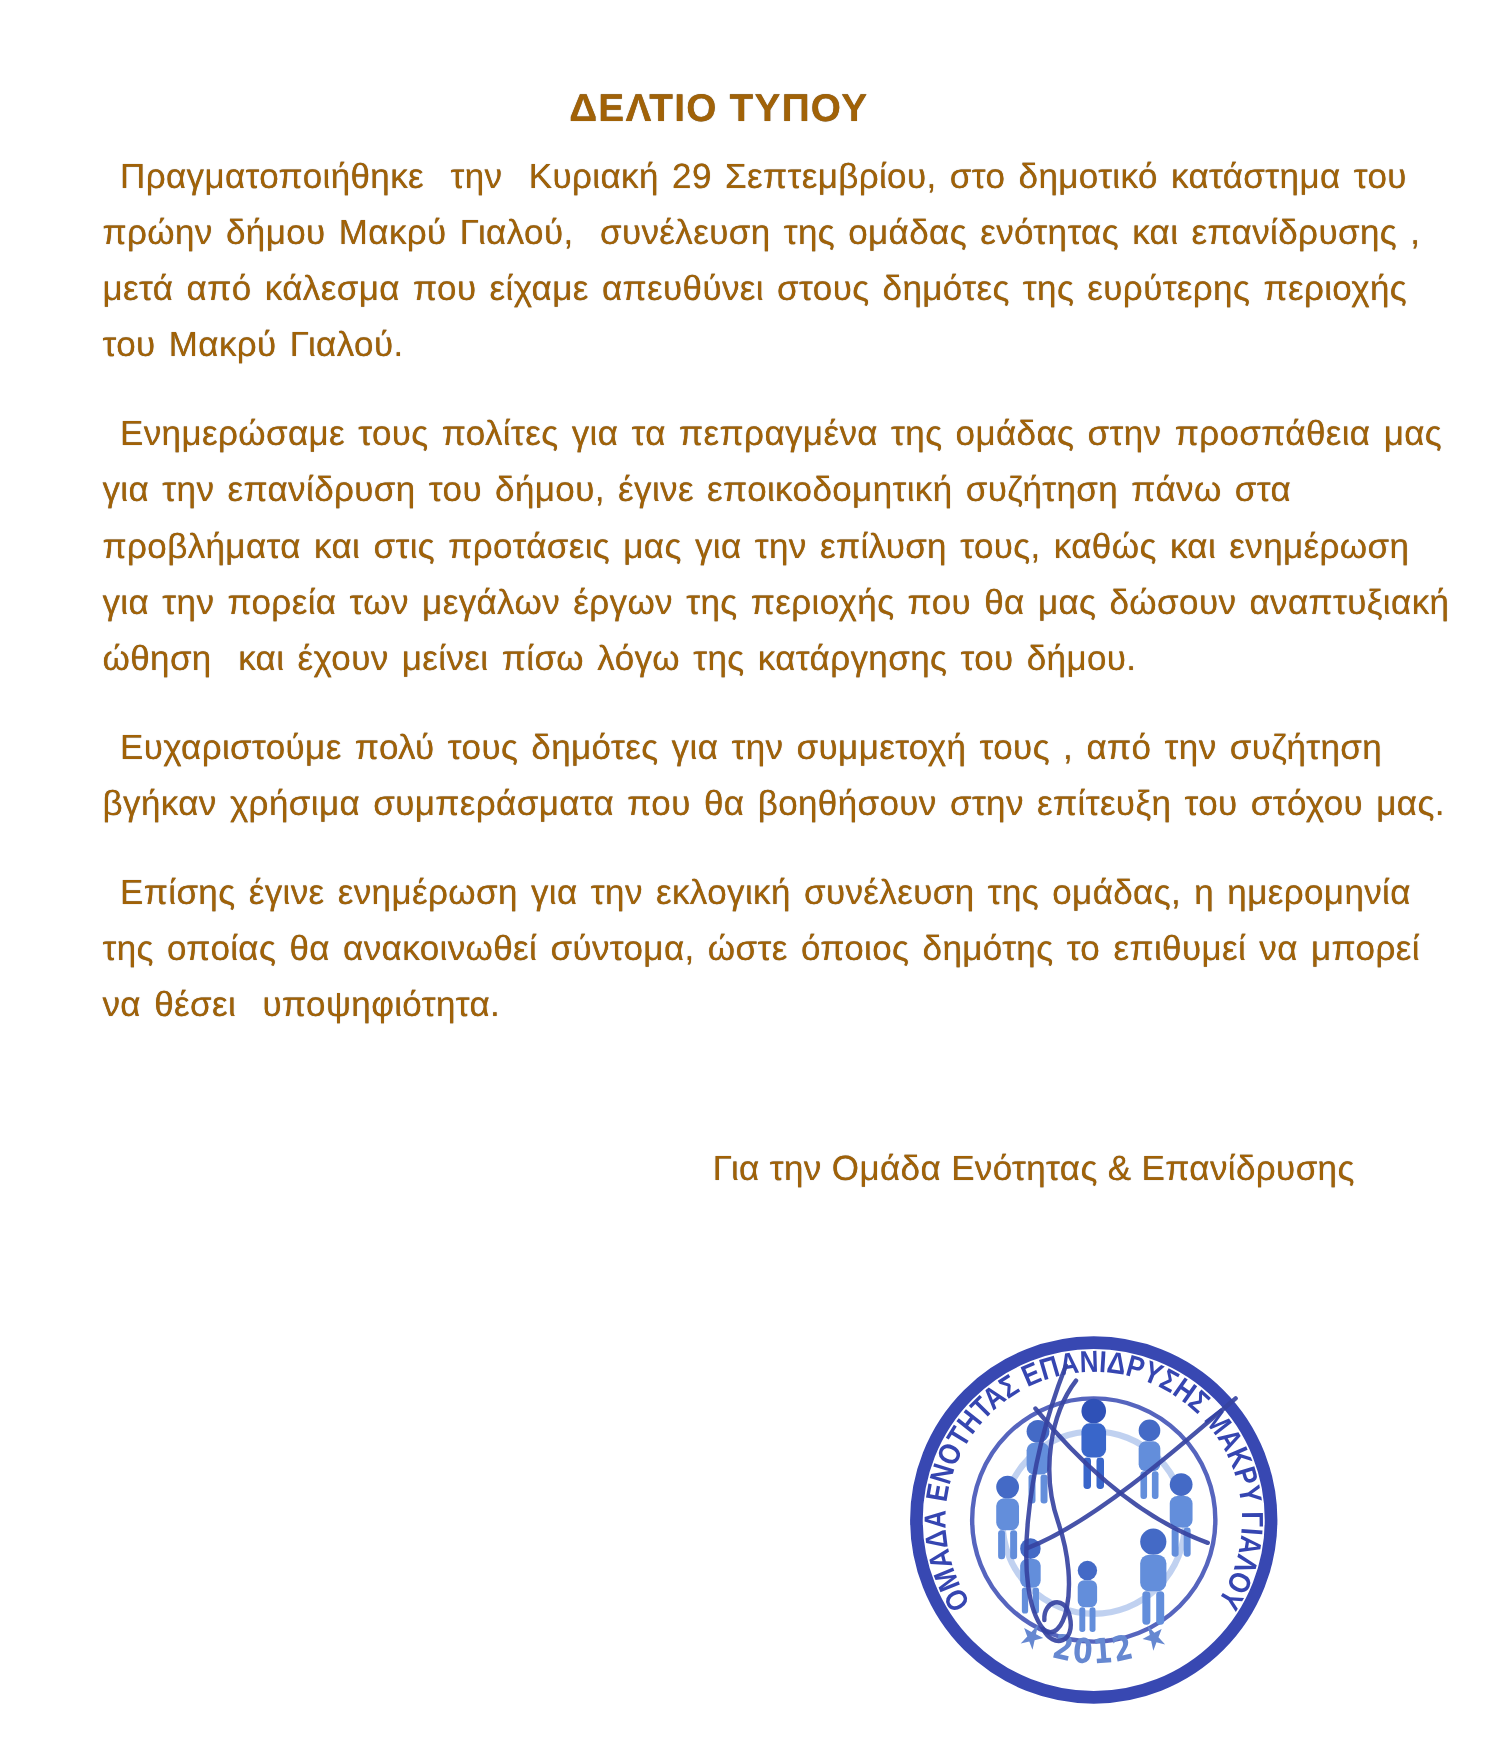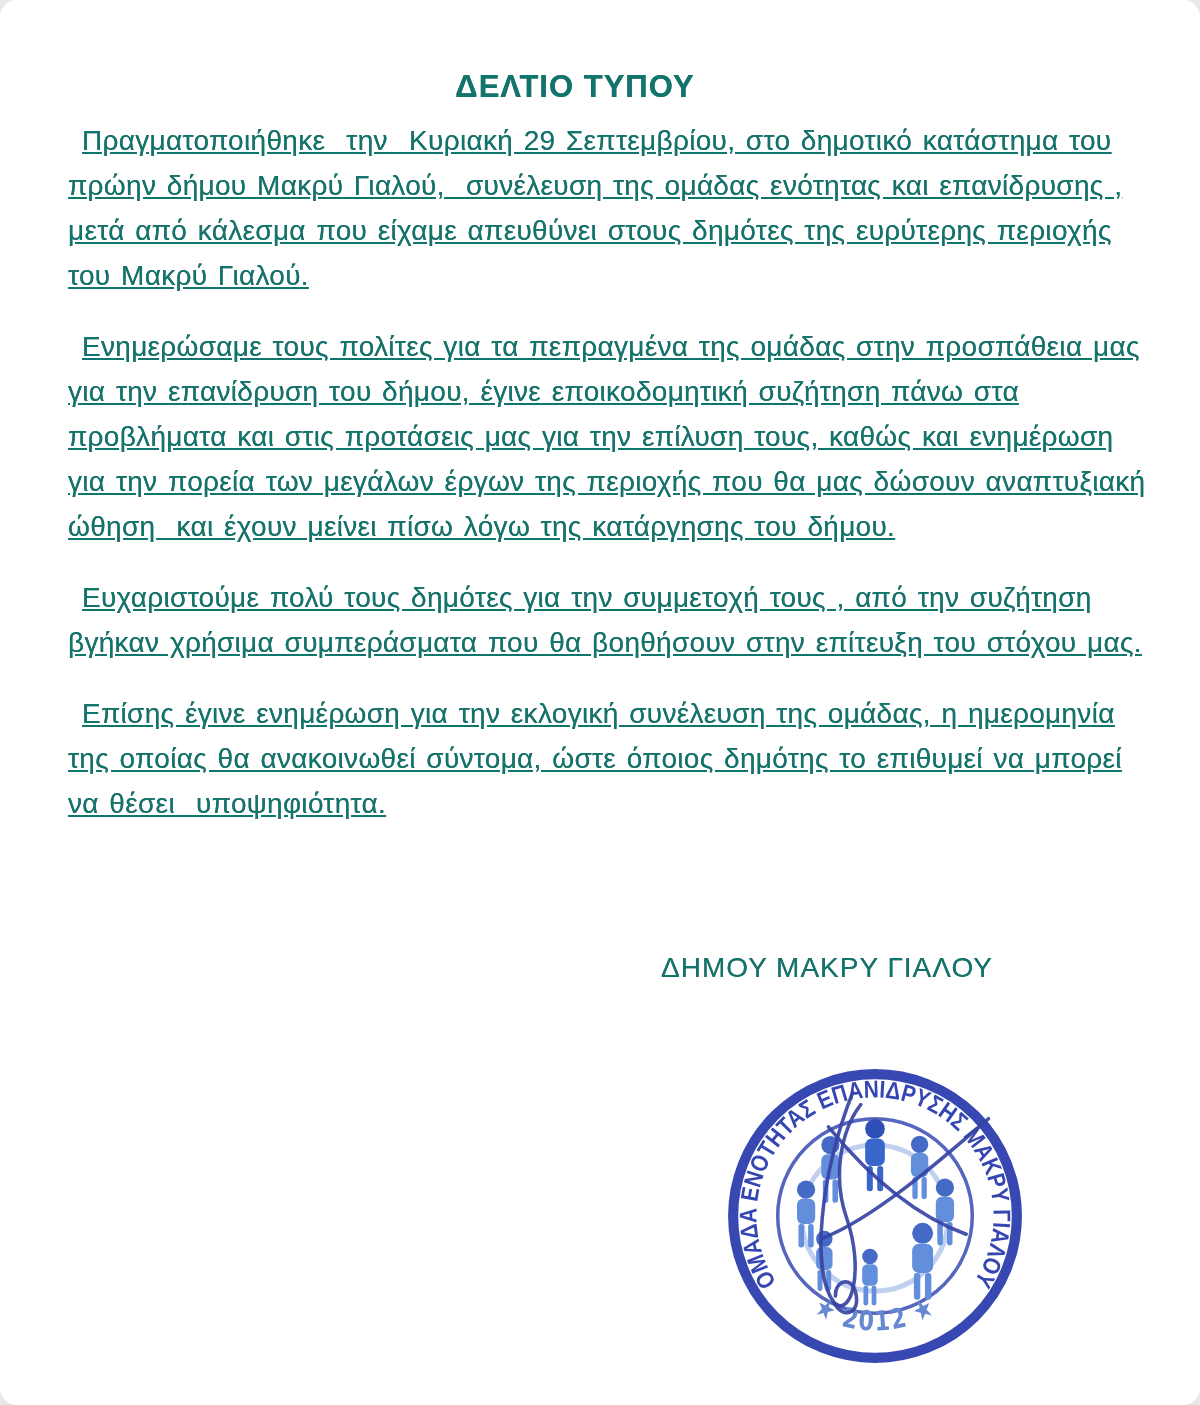--- a/index.html
+++ b/index.html
@@ -3,31 +3,30 @@
 <meta charset="utf-8">
 <style>
   html,body{margin:0;padding:0;background:#e8e8e8;}
   .page{
     position:relative;
     width:1200px;height:1405px;
     margin:0 auto;
     background:#ffffff;
     overflow:hidden;
     font-family:"Liberation Sans","DejaVu Sans",sans-serif;
-    color:#0f766e;
-    border-radius:17px;
+    color:#a16207;
   }
   .doc-title{
     position:absolute;left:0;top:48px;width:1150px;
     text-align:center;
     font-size:31px;font-weight:bold;letter-spacing:1px;
     text-shadow:0 0 .6px rgba(0,0,0,.65);
   }
   .body-text{
-    position:absolute;left:68px;top:118px;width:1092px;text-decoration:underline;
+    position:absolute;left:82px;top:118px;width:1092px;
   }
   .body-text p{
     margin:0 0 26px 0;
     font-size:28px;line-height:45px;
     letter-spacing:.3px;word-spacing:2.5px;
     white-space:pre-wrap;
     text-indent:14px;
     text-shadow:0 0 .6px rgba(0,0,0,.6);
   }
   .signature-block{
@@ -83,21 +82,21 @@
 για την πορεία των μεγάλων έργων της περιοχής που θα μας δώσουν αναπτυξιακή
 ώθηση  και έχουν μείνει πίσω λόγω της κατάργησης του δήμου.</p>
     <p>Ευχαριστούμε πολύ τους δημότες για την συμμετοχή τους , από την συζήτηση
 βγήκαν χρήσιμα συμπεράσματα που θα βοηθήσουν στην επίτευξη του στόχου μας.</p>
     <p>Επίσης έγινε ενημέρωση για την εκλογική συνέλευση της ομάδας, η ημερομηνία
 της οποίας θα ανακοινωθεί σύντομα, ώστε όποιος δημότης το επιθυμεί να μπορεί
 να θέσει  υποψηφιότητα.</p>
   </div>
 
   <div class="signature-block">
-    <div class="org-line">ΔΗΜΟΥ ΜΑΚΡΥ ΓΙΑΛΟΥ</div>
+    <div class="for-line">Για την Ομάδα  Ενότητας &amp; Επανίδρυσης</div>
   </div>
 
   <svg class="stamp" viewBox="0 0 300 300" xmlns="http://www.w3.org/2000/svg" aria-hidden="true">
     <defs>
       <path id="arcTop" d="M 57.8 222.1 A 117 117 0 1 1 242.2 222.1"></path>
       <path id="arcBottom" d="M 85.2 242.6 A 113 113 0 0 0 214.8 242.6"></path>
     </defs>
 
     <circle class="ring ring-outer" cx="150" cy="150" r="140"></circle>
     <circle class="ring ring-inner" cx="150" cy="150" r="96"></circle>

